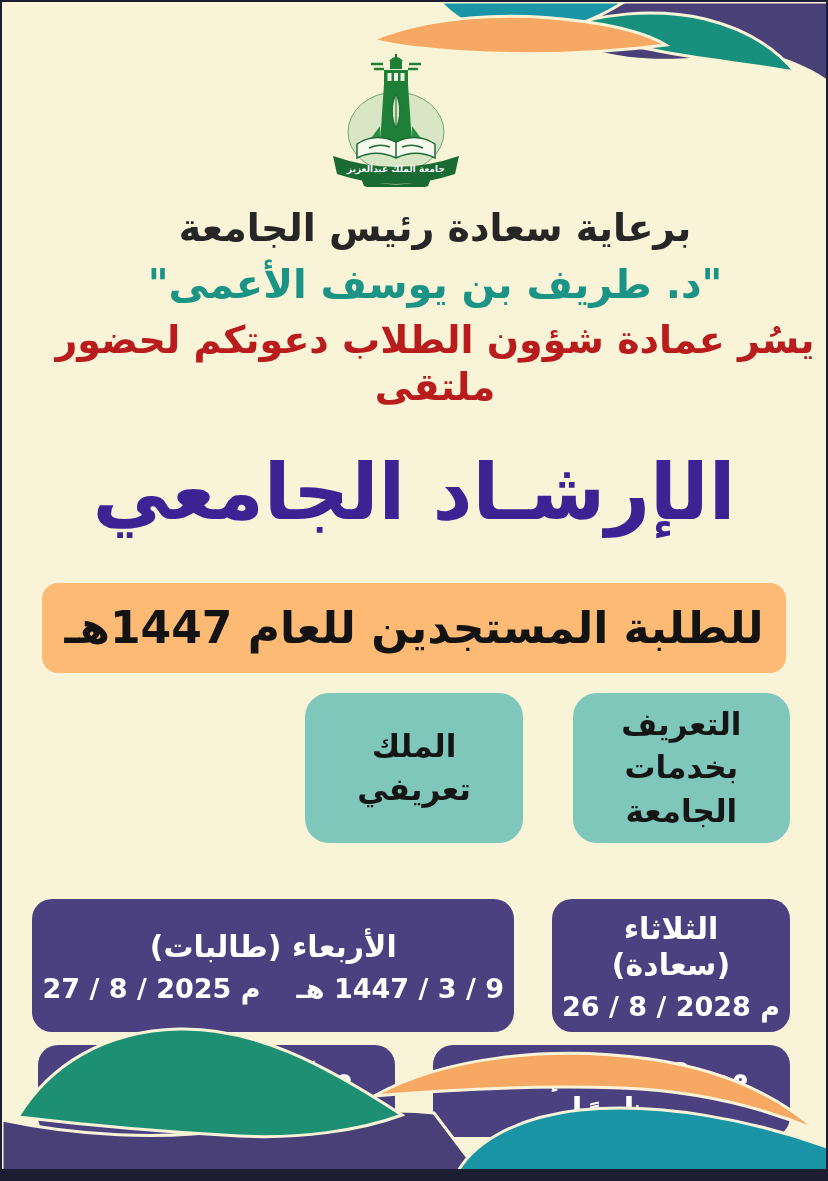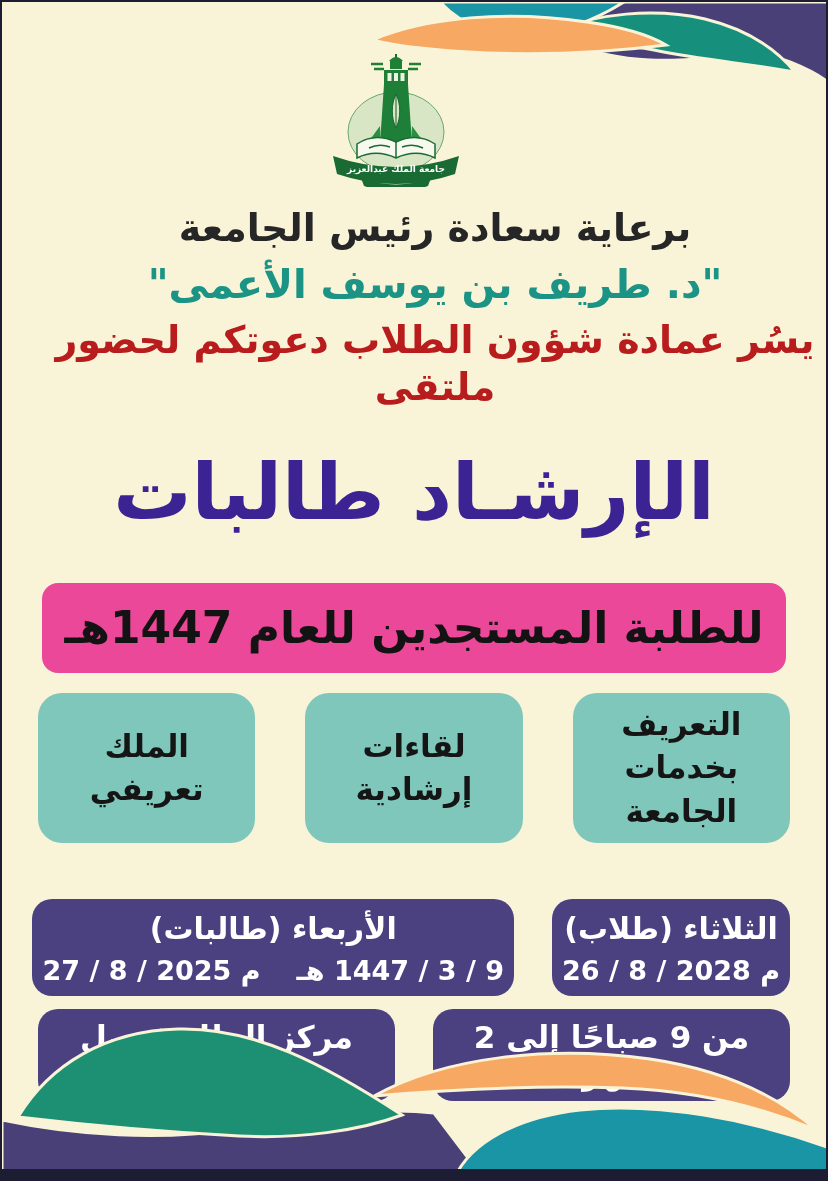--- a/index.html
+++ b/index.html
@@ -20,21 +20,21 @@
   .logo-wrap{width:150px;height:135px;margin:50px auto 0;transform:translateX(-18px);}
   
 
   .txt{ text-align:center; font-weight:bold; line-height:1.25;padding-left:42px; }
   .patronage{margin-top:18px;font-size:38px;color:#262626;}
   .president{margin-top:6px;font-size:40px;color:#1b9486;}
   .invitation{margin-top:8px;font-size:38px;color:#b91c1c;}
   .title{margin:30px 0 0;text-align:center;font-size:78px;line-height:1.3;color:#3c2394;font-weight:bold;letter-spacing:-1px;}
 
   .banner{
-    margin:40px 40px 0;min-height:90px;border-radius:16px;background:#ec4899;
+    margin:40px 40px 0;min-height:90px;border-radius:16px;background:#fdba74;
     display:flex;align-items:center;justify-content:center;
     font-size:44px;font-weight:bold;color:#131313;
   }
 
   .features{margin:20px 36px 0;display:grid;grid-template-columns:repeat(3,1fr);gap:50px;}
   .feature{
     min-height:118px;border-radius:24px;background:#7fc7bb;
     display:flex;align-items:center;justify-content:center;text-align:center;
     padding:10px 16px;font-size:31px;font-weight:bold;color:#151515;line-height:1.4;
   }
@@ -103,33 +103,32 @@
         <text x="75" y="120" text-anchor="middle" font-size="9" font-weight="bold" fill="#ffffff">جامعة الملك عبدالعزيز</text>
         <path d="M40,126 Q75,139 110,126 L107,134 Q75,145 43,134 Z" fill="#1a6b33"></path>
       </g>
     </svg>
   </div>
 
   <div class="txt patronage">برعاية سعادة رئيس الجامعة</div>
   <div class="txt president">"د. طريف بن يوسف الأعمى"</div>
   <div class="txt invitation">يسُر عمادة شؤون الطلاب دعوتكم لحضور ملتقى</div>
 
-  <h1 class="title">الإرشـاد طالبات</h1>
+  <h1 class="title">الإرشـاد الجامعي</h1>
 
   <div class="banner">للطلبة المستجدين للعام 1447هـ</div>
 
   <div class="features">
     <div class="feature">التعريف بخدمات الجامعة</div>
-    <div class="feature">لقاءات إرشادية</div>
     <div class="feature">الملك تعريفي</div>
   </div>
 
   <div class="schedule">
     <div class="session">
-      <div class="session-day">الثلاثاء (طلاب)</div>
+      <div class="session-day">الثلاثاء (سعادة)</div>
       <div class="dates">
         <span dir="ltr">26 / 8 / 2028 م</span>
       </div>
     </div>
     <div class="session">
       <div class="session-day">الأربعاء (طالبات)</div>
       <div class="dates">
         <span dir="ltr">27 / 8 / 2025 م</span>
         <span dir="rtl">9 / 3 / 1447 هـ</span>
       </div>

